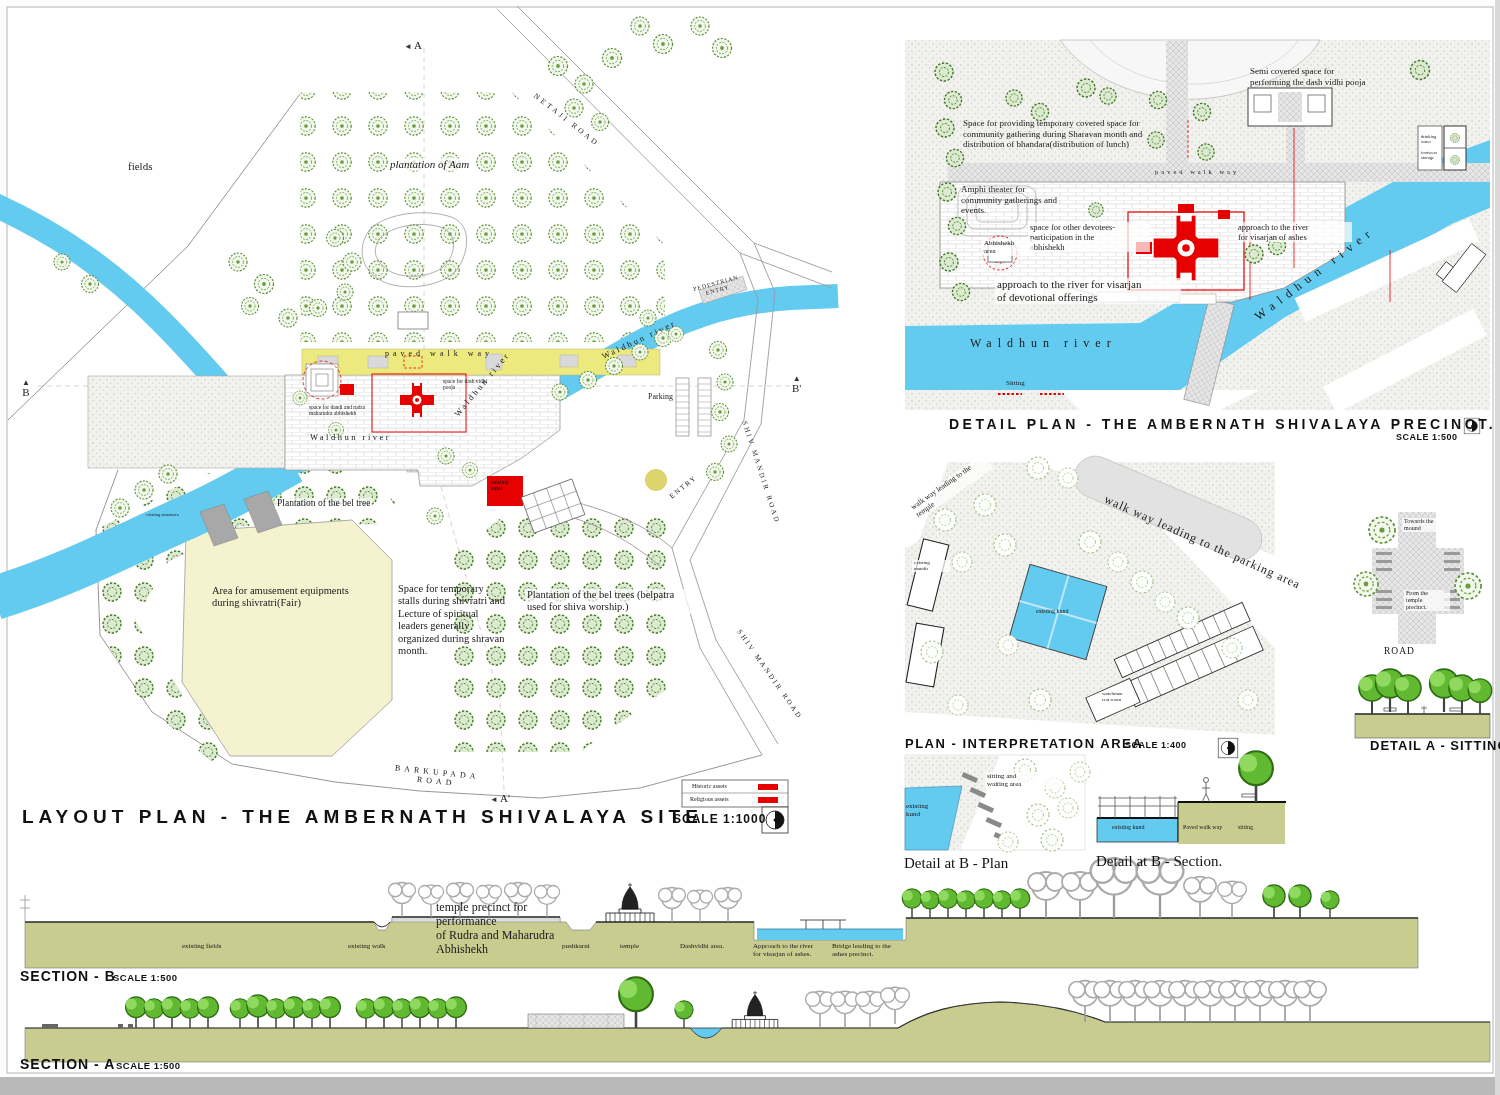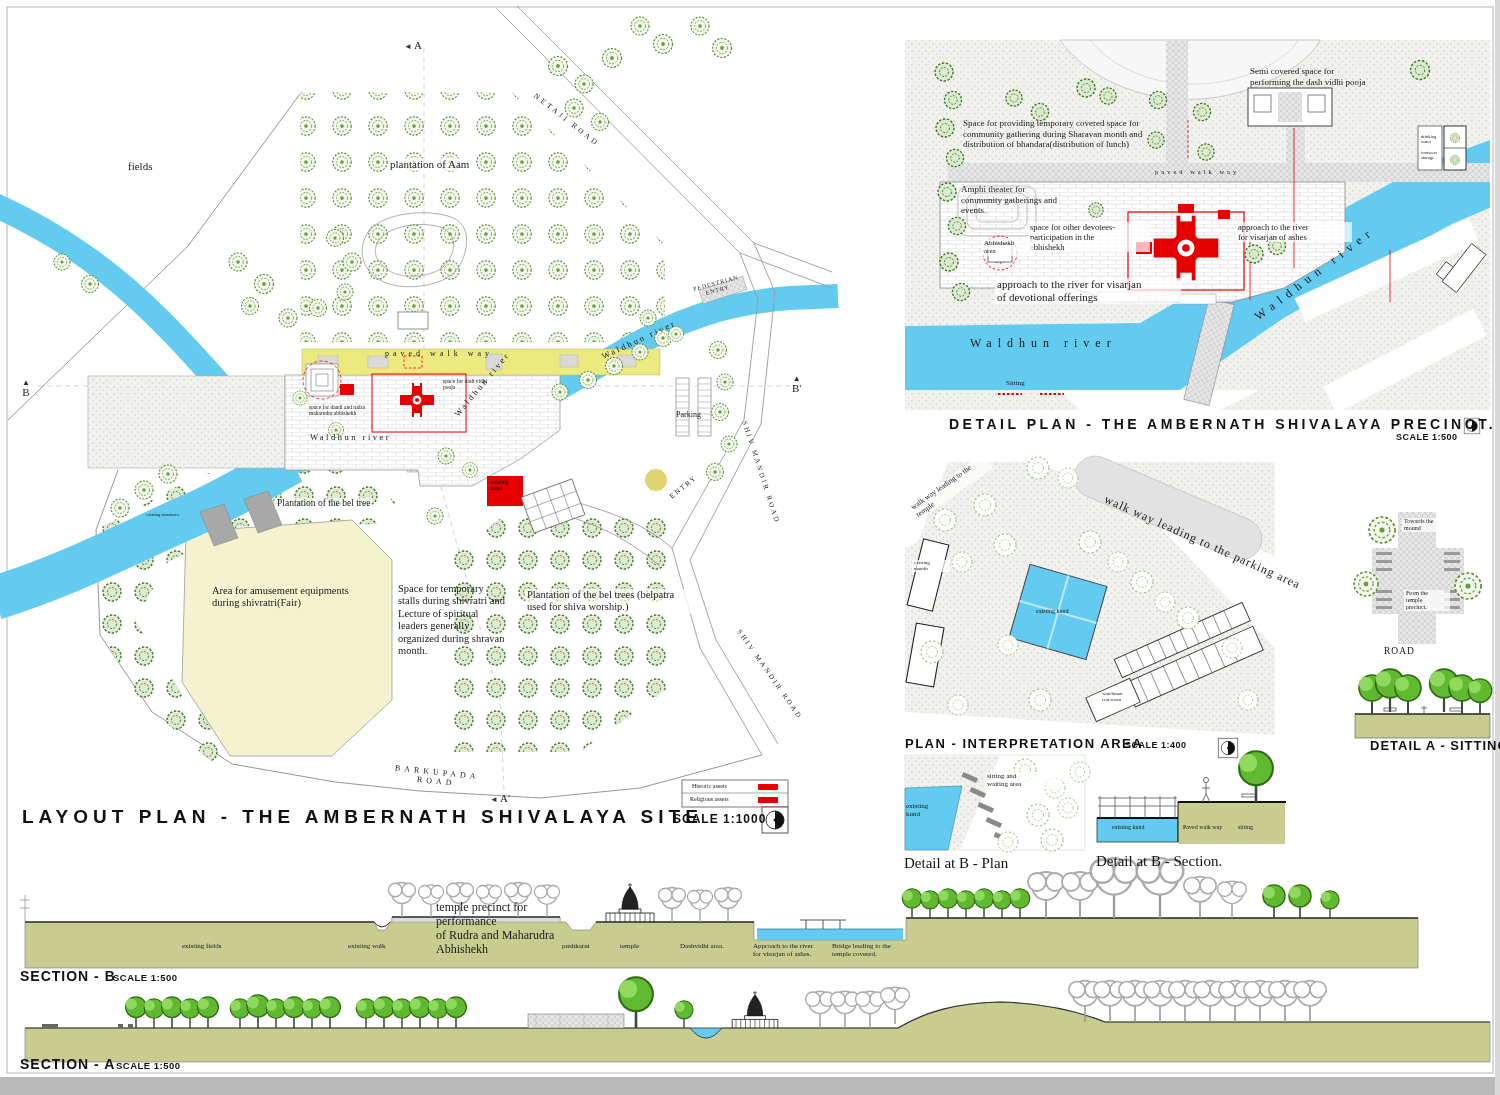--- a/index.html
+++ b/index.html
@@ -506,37 +506,37 @@
           <use href="#st-o" transform="translate(1210,1022) scale(1.8)"></use>
     <use href="#st-o" transform="translate(1235,1022) scale(1.8)"></use>
           <use href="#st-o" transform="translate(1260,1022) scale(1.8)"></use>
     <use href="#st-o" transform="translate(1285,1022) scale(1.8)"></use>
           <use href="#st-o" transform="translate(1310,1022) scale(1.8)"></use>
   </g>
 </g>
 </svg>
 
 <div class="lbl" style="left:128px;top:160px;font-size:11px;">fields</div>
-<div class="lbl bg" style="left:388px;top:158px;font-size:11px;">plantation of Aam</div>
+<div class="lbl bg" style="left:388px;top:158px;font-size:11px;font-style:italic;">plantation of Aam</div>
 <div class="lbl" style="left:537px;top:92px;font-size:7.5px;letter-spacing:3px;transform:rotate(38deg);">NETAJI ROAD</div>
 <div class="lbl mk" style="left:404px;top:40px;font-size:11px;"><span class="tri">◄</span> <span>A</span></div>
 <div class="lbl mk" style="left:490px;top:793px;font-size:11px;"><span class="tri">◄</span> <span>A'</span></div>
 <div class="lbl mk" style="left:22px;top:376px;font-size:11px;"><span class="tri">▲</span><br><span>B</span></div>
 <div class="lbl mk" style="left:792px;top:372px;font-size:11px;"><span class="tri">▲</span><br><span>B'</span></div>
 <div class="lbl" style="left:385px;top:349px;font-size:8px;letter-spacing:4px;">paved walk way</div>
 <div class="lbl" style="left:443px;top:378px;font-size:5.5px;width:52px;">space for dash vidhi
 pooja</div>
 <div class="lbl" style="left:309px;top:404px;font-size:5.5px;width:66px;">space for dandi and rudra
 maharudra abhishekh</div>
 <div class="lbl" style="left:310px;top:432px;font-size:8.5px;letter-spacing:2.5px;">Waldhun river</div>
 <div class="lbl" style="left:452px;top:412px;font-size:8.5px;letter-spacing:2.5px;transform:rotate(-50deg);">Waldhun river</div>
 <div class="lbl" style="left:600px;top:352px;font-size:8.5px;letter-spacing:2.5px;transform:rotate(-25deg);">Waldhun river</div>
 <div class="lbl" style="left:686px;top:288px;font-size:6px;width:60px;text-align:center;letter-spacing:1px;transform:rotate(-15deg);">PEDESTRIAN
 ENTRY</div>
-<div class="lbl" style="left:648px;top:410px;font-size:8px;margin-left:28px;">Parking</div>
+<div class="lbl" style="left:648px;top:392px;font-size:8px;">Parking</div>
 <div class="lbl" style="left:668px;top:494px;font-size:7px;letter-spacing:2px;transform:rotate(-38deg);">ENTRY</div>
 <div class="lbl" style="left:748px;top:420px;font-size:7px;letter-spacing:2.5px;transform:rotate(72deg);">SHIV MANDIR ROAD</div>
 <div class="lbl" style="left:742px;top:628px;font-size:7px;letter-spacing:2.5px;transform:rotate(55deg);">SHIV MANDIR ROAD</div>
 <div class="lbl" style="left:382px;top:762px;font-size:8px;letter-spacing:4px;text-align:center;width:112px;transform:rotate(6deg);">BARKUPADA
 ROAD</div>
 <div class="lbl" style="left:491px;top:479px;font-size:5.5px;width:34px;color:#111;">existing
 kund</div>
 <div class="lbl" style="left:146px;top:512px;font-size:4.5px;">existing structures</div>
 <div class="lbl" style="left:212px;top:585px;font-size:10.5px;width:192px;">Area for amusement equipments
 during shivratri(Fair)</div>
@@ -614,20 +614,20 @@
 <div class="lbl" style="left:182px;top:942px;font-size:7px;">existing fields</div>
 <div class="lbl" style="left:348px;top:942px;font-size:7px;">existing walk</div>
 <div class="lbl" style="left:436px;top:900px;font-size:12px;width:128px;">temple precinct for performance
 of Rudra and Maharudra Abhishekh</div>
 <div class="lbl" style="left:562px;top:942px;font-size:7px;">pushkarni</div>
 <div class="lbl" style="left:620px;top:942px;font-size:7px;">temple</div>
 <div class="lbl" style="left:680px;top:942px;font-size:7px;">Dashvidhi area.</div>
 <div class="lbl" style="left:753px;top:942px;font-size:7px;width:96px;">Approach to the river
 for visarjan of ashes.</div>
 <div class="lbl" style="left:832px;top:942px;font-size:7px;width:96px;">Bridge leading to the
-temple covered.</div>
+ashes precinct.</div>
 <div class="title" style="left:20px;top:968px;font-size:14px;letter-spacing:1px;">SECTION - B</div>
 <div class="title" style="left:113px;top:972px;font-size:9.5px;letter-spacing:0.5px;">SCALE 1:500</div>
 
 <div class="title" style="left:20px;top:1056px;font-size:14px;letter-spacing:1px;">SECTION - A</div>
 <div class="title" style="left:116px;top:1060px;font-size:9.5px;letter-spacing:0.5px;">SCALE 1:500</div>
 
 </div>
 
 </body></html>

